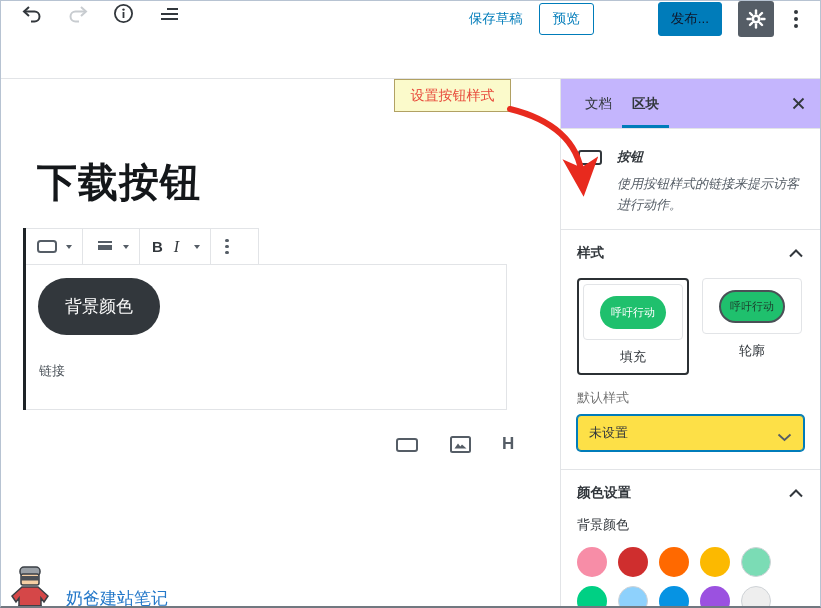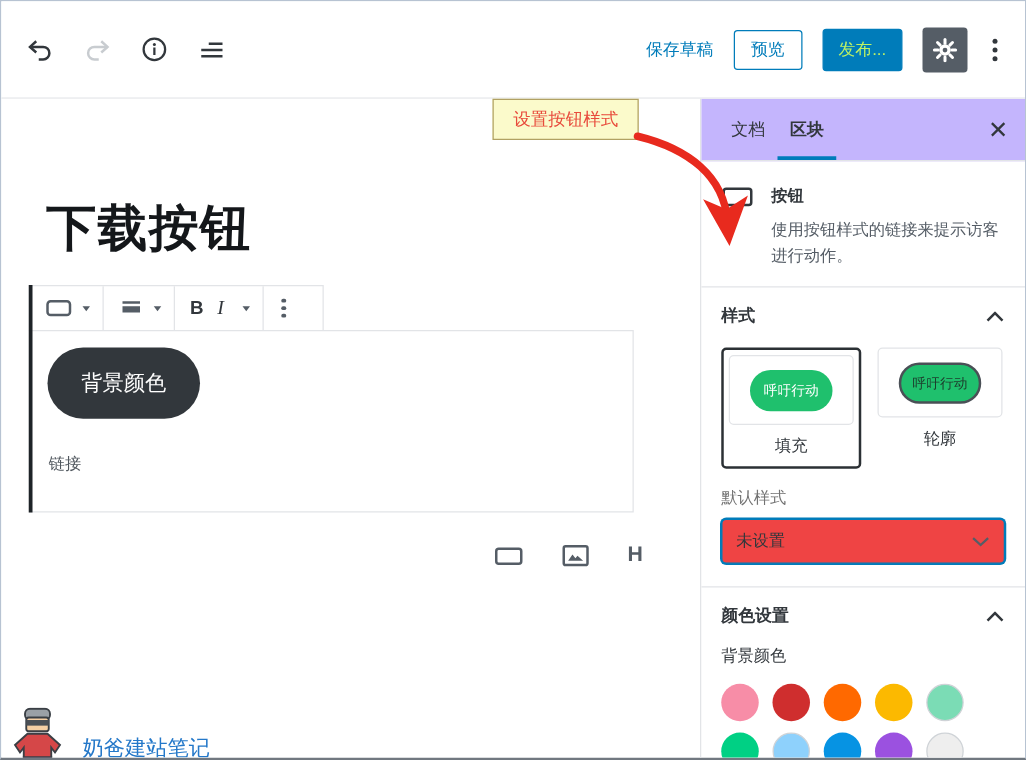--- a/index.html
+++ b/index.html
@@ -6,27 +6,27 @@
   html,body { background:#fff; }
   body { font-family:"Liberation Sans","DejaVu Sans",sans-serif; color:#32373c; }
 
   .frame {
     position:relative; width:821px; height:608px; background:#fff;
     border:1px solid #b7c3d2; border-bottom:2px solid #717880;
     box-shadow:0 4px 6px rgba(0,0,0,.28); overflow:hidden;
   }
 
   
-  .topbar { height:78px; border-bottom:1px solid #e2e4e7; display:flex; align-items:center; padding:0 18px; background:#fff; }
+  .topbar { height:78px; border-bottom:1px solid #e2e4e7; display:flex; align-items:flex-start; padding:0 18px; background:#fff; }
   .topbar-left { display:flex; align-items:center; gap:20px; }
   .icon-btn { background:none; border:none; cursor:pointer; display:flex; align-items:center; justify-content:center; padding:2px; }
   .topbar-right { margin-left:auto; display:flex; align-items:center; gap:16px; }
   .link-btn { background:none; border:none; color:var(--accent); font-size:13.5px; cursor:pointer; }
   .btn-outline { background:#fff; border:1px solid var(--accent); color:var(--accent); font-size:13.5px; padding:6px 13px; border-radius:3px; cursor:pointer; }
-  .btn-primary { background:var(--accent); border:1px solid var(--accent); color:#bef264; font-size:13.5px; padding:7px 12px; border-radius:3px; cursor:pointer; }
+  .btn-primary { background:var(--accent); border:1px solid var(--accent); color:#0f172a; font-size:13.5px; padding:7px 12px; border-radius:3px; cursor:pointer;margin-left:48px; }
   .btn-gear { width:36px; height:36px; background:#555d66; border:none; border-radius:3px; display:flex; align-items:center; justify-content:center; cursor:pointer; }
   .kebab { display:flex; flex-direction:column; gap:3px; padding:4px; }
   .kebab i { width:4px; height:4px; border-radius:50%; background:#32373c; }
 
   
   .body-row { display:flex; height:545px; }
   .editor { flex:1; position:relative; background:#fff; }
 
   .post-title { margin:76px 0 0 36px; font-family:"Liberation Serif","DejaVu Serif",serif; font-size:40px; font-weight:600; color:#14171a; letter-spacing:1px; cursor:text; }
 
@@ -54,38 +54,38 @@
   .watermark { position:absolute; left:6px; bottom:8px; display:flex; align-items:flex-end; gap:13px; }
   .watermark-text { color:#2478c9; font-size:17px; padding-bottom:6px; }
 
   
   .sidebar { width:260px; border-left:1px solid #e2e4e7; background:#fff; overflow:hidden; }
   .tabs { height:50px; display:flex; align-items:stretch; padding:0 14px; border-bottom:1px solid #e2e4e7; background:#c4b5fd; }
   .tab { display:flex; align-items:center; padding:0 10px; font-size:13.5px; color:#32373c; cursor:pointer; border:none; background:none; border-bottom:3px solid transparent; border-top:3px solid transparent; }
   .tab.active { font-weight:bold; border-bottom:3px solid var(--accent); }
   .close-btn { margin-left:auto; background:none; border:none; cursor:pointer; display:flex; align-items:center; }
 
-  .block-info { display:flex; gap:14px; padding:17px 16px 14px; border-bottom:1px solid #e2e4e7; }
+  .block-info { display:flex; gap:14px; padding:17px 16px 14px; border-bottom:1px solid #e2e4e7;font-style:italic; }
   .block-info-name { font-size:13px; font-weight:bold; margin:2px 0 7px; }
   .block-info-desc { font-size:13px; color:#555d66; line-height:1.62; width:192px; }
 
   .section-header { display:flex; align-items:center; justify-content:space-between; padding:14px 16px 12px; cursor:pointer; }
   .section-title { font-size:13.5px; font-weight:bold; }
 
   .style-options { display:flex; gap:13px; padding:4px 16px 2px; align-items:flex-start; }
   .style-item { width:100px; text-align:center; cursor:pointer; }
   .style-item.selected { border:2px solid #2b3034; border-radius:4px; padding:4px 4px 0; width:112px; }
   .style-preview { height:56px; border:1px solid #e2e4e7; border-radius:4px; background:#fff; display:flex; align-items:center; justify-content:center; }
   .preview-pill { font-size:11px; padding:9px 11px; border-radius:17px; background:var(--green); color:#fff; white-space:nowrap; }
   .preview-pill.outline { border:2px solid #4a5056; color:#1d3b2c; padding:7px 9px; }
   .style-label { font-size:13px; padding:8px 0 7px; color:#32373c; }
 
   .default-style { padding:12px 16px 18px; border-bottom:1px solid #e2e4e7; }
   .default-style-label { font-size:13px; color:#737373; margin-bottom:8px; }
-  .select-box { display:flex; align-items:center; justify-content:space-between; border:1px solid var(--accent); box-shadow:0 0 0 1px var(--accent); border-radius:4px; padding:8px 11px; font-size:13px; cursor:pointer; background:#ef4444; }
+  .select-box { display:flex; align-items:flex-end; justify-content:space-between; border:1px solid var(--accent); box-shadow:0 0 0 1px var(--accent); border-radius:4px; padding:8px 11px; font-size:13px; cursor:pointer; background:#fde047; }
 
   .bg-color-label { font-size:13px; color:#32373c; padding:2px 16px 4px; }
   .swatch-row { display:flex; gap:11px; padding:9px 16px 0; }
   .swatch { width:30px; height:30px; border-radius:50%; cursor:pointer; }
 
   
   .note { position:absolute; left:393px; top:78px; width:117px; height:33px; background:#fbfacb; border:1px solid #b1a163; display:flex; align-items:center; justify-content:center; font-size:14px; color:#e84b3c; z-index:6; }
   .arrow-svg { position:absolute; left:478px; top:98px; z-index:6; pointer-events:none; }
 
   svg { display:block; }

